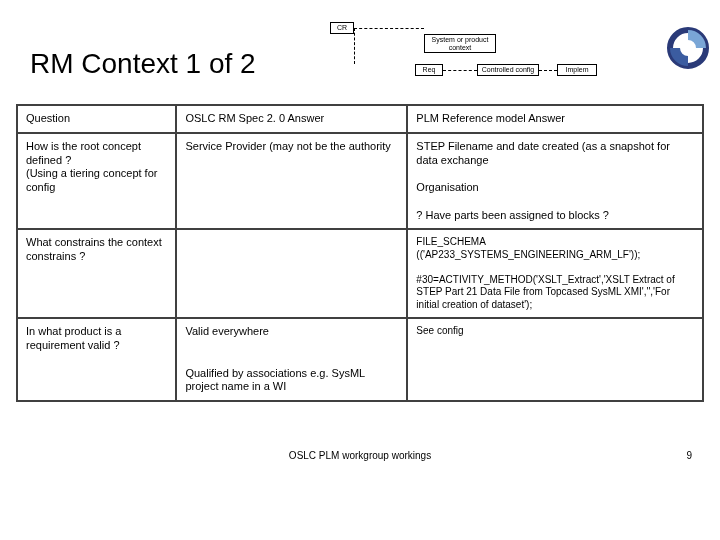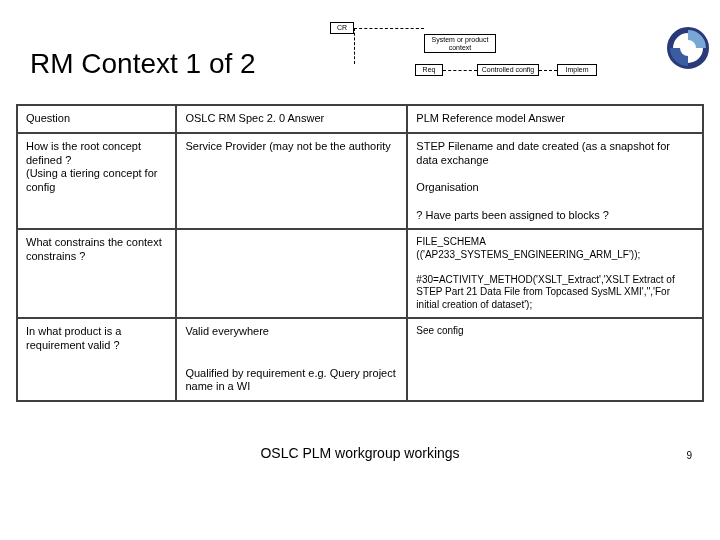--- a/index.html
+++ b/index.html
@@ -62,21 +62,21 @@
   }
   .main-table .col1 { width: 160px; }
   .main-table .col2 { width: 232px; }
   .main-table .col3 { width: 296px; }
   .small { font-size: 10px; line-height: 1.25; }
   .footer-left {
     position: absolute;
     left: 0; bottom: 16px;
     width: 720px;
     text-align: center;
-    font-size: 14px;
+    font-size: 10px;
     color: #000;
   }
   .footer-right {
     position: absolute;
     right: 28px; bottom: 16px;
     font-size: 10px;
   }
 </style>
 </head>
 <body>
@@ -129,21 +129,21 @@
       <td class="col2"></td>
       <td class="col3 small">
         <span>FILE_SCHEMA (('AP233_SYSTEMS_ENGINEERING_ARM_LF'));</span><br><br>
         <span>#30=ACTIVITY_METHOD('XSLT_Extract','XSLT Extract of STEP Part 21 Data File from Topcased SysML XMI','','For initial creation of dataset');</span>
       </td>
     </tr>
     <tr>
       <td class="col1">In what product is a requirement valid ?</td>
       <td class="col2">
         <span>Valid everywhere</span><br><br><br>
-        <span>Qualified by requirement e.g. Query project name in a WI</span>
+        <span>Qualified by associations e.g. SysML project name in a WI</span>
       </td>
       <td class="col3 small">See config</td>
     </tr>
   </tbody>
     </table>
 
   <div class="footer-left">OSLC PLM workgroup workings</div>
   <div class="footer-right">9</div>
 
 </div>

